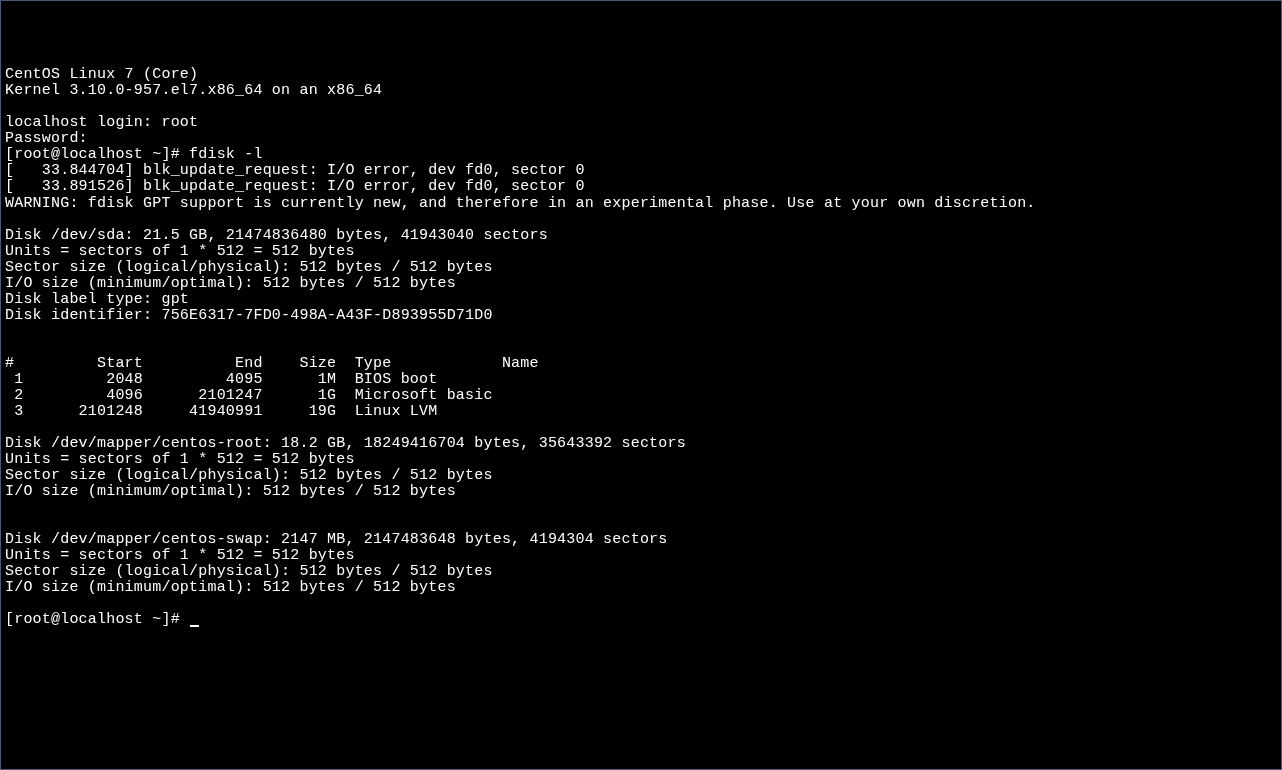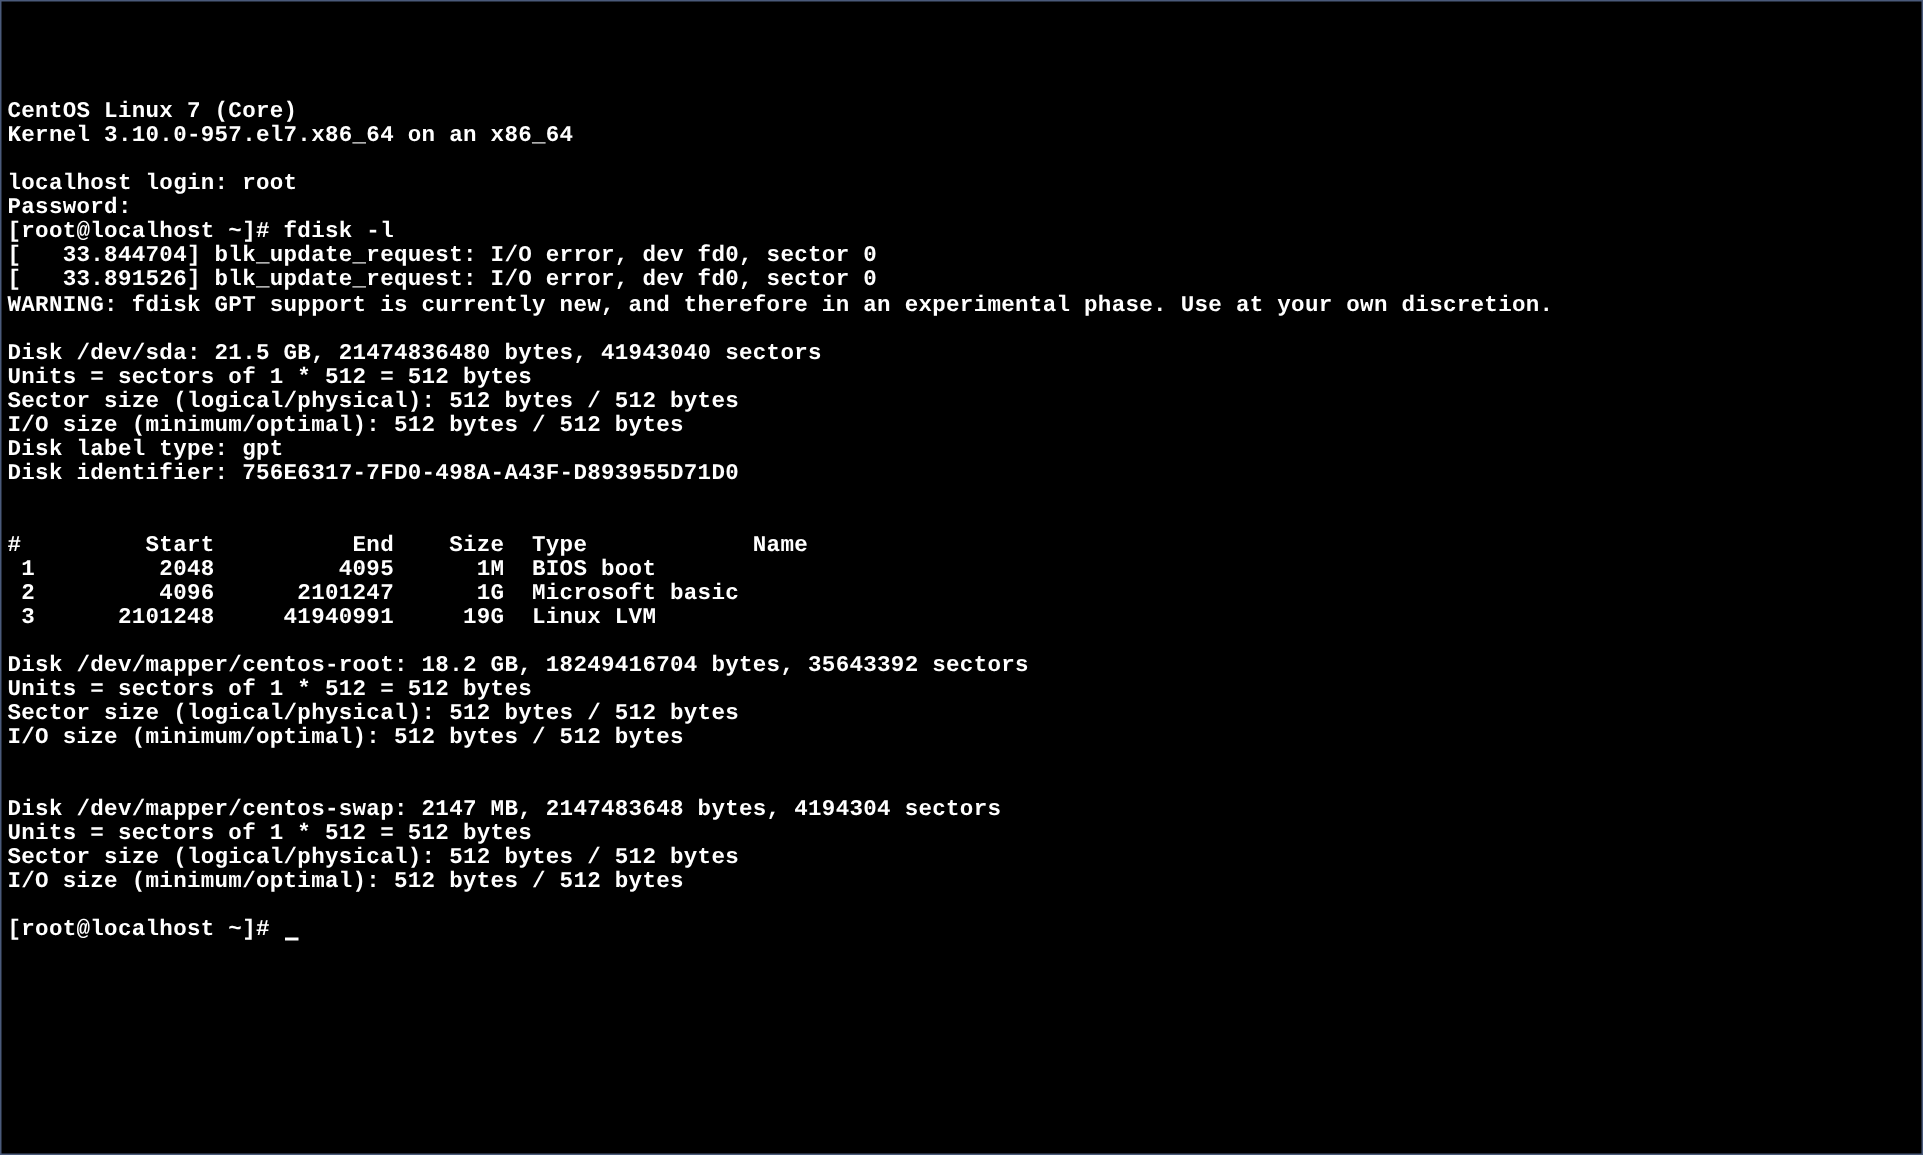--- a/index.html
+++ b/index.html
@@ -1,19 +1,18 @@
 <!DOCTYPE html>
 <html><head>
   <meta charset="utf-8">
   <style>
     * {
       margin: 0;
       padding: 0;
       box-sizing: border-box;
-      font-weight: bold;
     }
     body {
       background: #000;
       color: #fff;
       font-family: "Courier New", Courier, monospace;
       font-size: 15px;
       line-height: 1.07;
       width: 1282px;
       height: 770px;
       border: 1px solid #4a5a7a;

